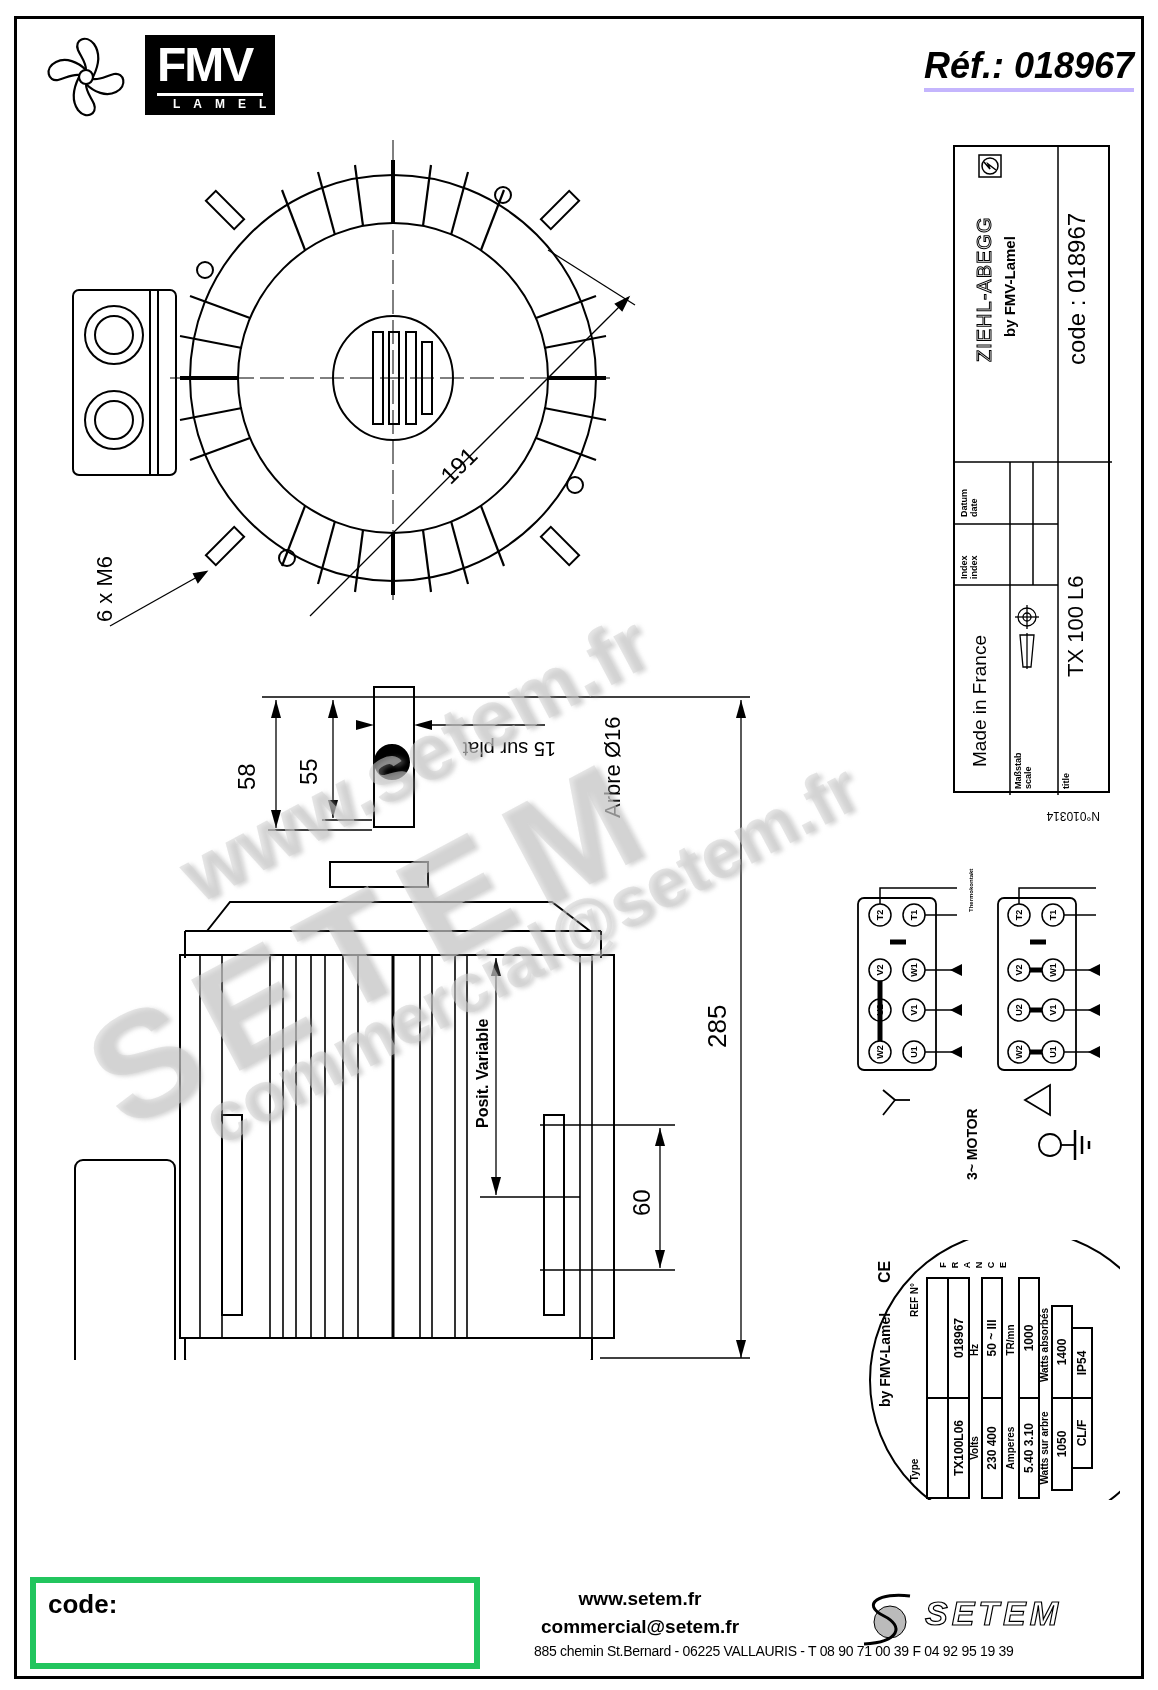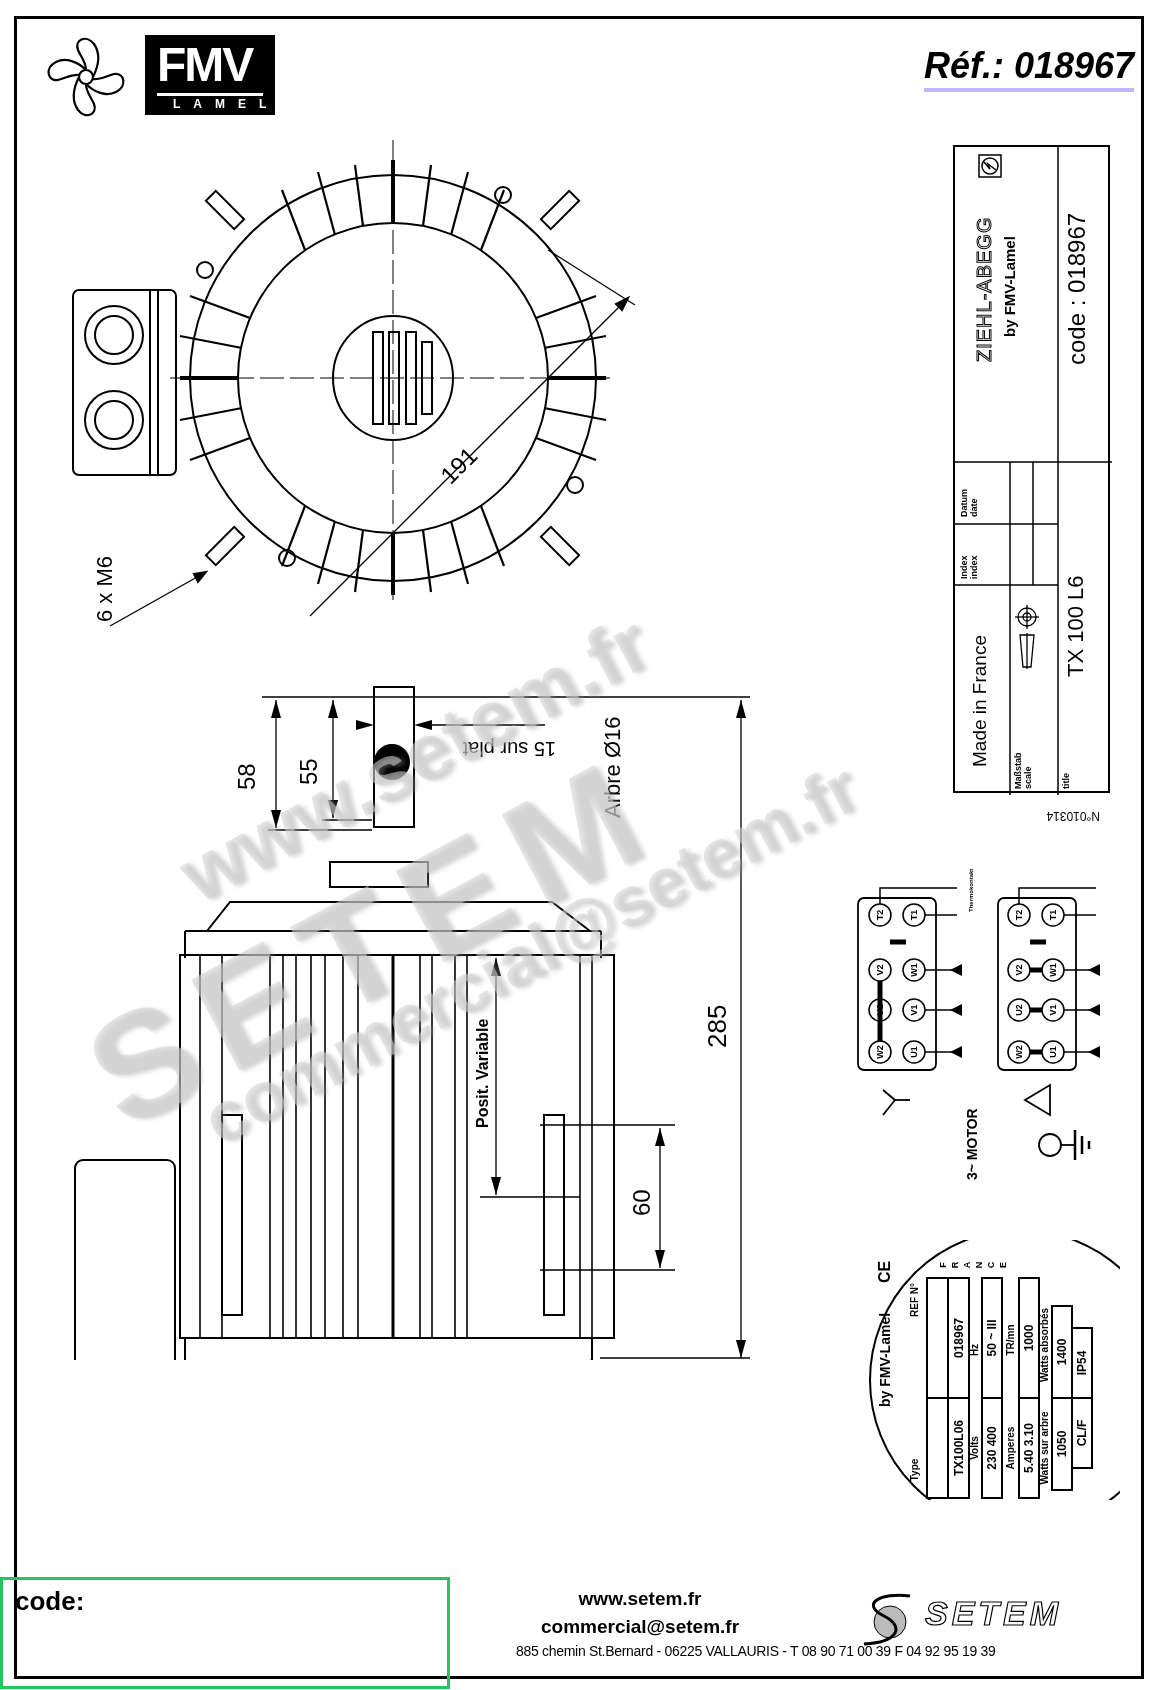--- a/index.html
+++ b/index.html
@@ -6,25 +6,25 @@
   body{width:1158px;height:1690px;position:relative;overflow:hidden;font-family:"Liberation Sans",sans-serif;color:#000;}
   .abs{position:absolute;}
   .frame{position:absolute;left:14px;top:16px;width:1130px;height:1663px;border:3px solid #000;box-sizing:border-box;}
   .ref{position:absolute;left:882px;top:46px;font:italic bold 36px "Liberation Sans",sans-serif;border-bottom:4px solid #c4b5fd;padding-bottom:2px;line-height:40px;margin-left:42px;}
   .fmv-box{position:absolute;left:145px;top:35px;width:130px;height:80px;background:#000;color:#fff;}
   .fmv-word{position:absolute;left:12px;top:4px;font:bold 48px "Liberation Sans",sans-serif;letter-spacing:-2px;line-height:52px;}
   .fmv-bar{position:absolute;left:12px;top:58px;width:106px;height:3px;background:#fff;}
   .fmv-sub{position:absolute;left:12px;top:62px;font:bold 12px "Liberation Sans",sans-serif;letter-spacing:13px;line-height:14px;margin-left:16px;}
   .rot{position:absolute;transform-origin:0 0;white-space:nowrap;}
   .titleblock{position:absolute;left:953px;top:145px;width:157px;height:648px;border:2px solid #000;box-sizing:border-box;}
-  .codebox{position:absolute;left:0;top:1577px;width:450px;height:112px;border:3px solid #22c55e;box-sizing:border-box;}
+  .codebox{position:absolute;left:30px;top:1577px;width:450px;height:92px;border:6px solid #22c55e;box-sizing:border-box;}
   .wm{position:absolute;font:bold 110px "Liberation Sans",sans-serif;color:rgba(210,210,210,0.55);transform-origin:0 0;white-space:nowrap;text-shadow:3px 3px 4px rgba(150,150,150,0.4);pointer-events:none;}
   .wm2{font-size:62px;}
   .footer-web{position:absolute;left:520px;top:1585px;width:240px;text-align:center;font:bold 19px "Liberation Sans",sans-serif;line-height:28px;}
-  .footer-addr{position:absolute;left:516px;top:1643px;font:14px "Liberation Sans",sans-serif;letter-spacing:-0.3px;}
+  .footer-addr{position:absolute;left:534px;top:1643px;font:14px "Liberation Sans",sans-serif;letter-spacing:-0.3px;}
   .setem-logo{position:absolute;left:860px;top:1590px;}
   .setem-word{position:absolute;left:925px;top:1594px;font:italic bold 34px "Liberation Sans",sans-serif;color:#fff;-webkit-text-stroke:1.2px #000;letter-spacing:4px;}
   svg text{font-family:"Liberation Sans",sans-serif;}
 </style>
 </head>
 <body>
 
 <div class="frame"></div>
 
 <svg class="abs" style="left:36px;top:32px" width="100" height="90" viewBox="0 0 100 90">

